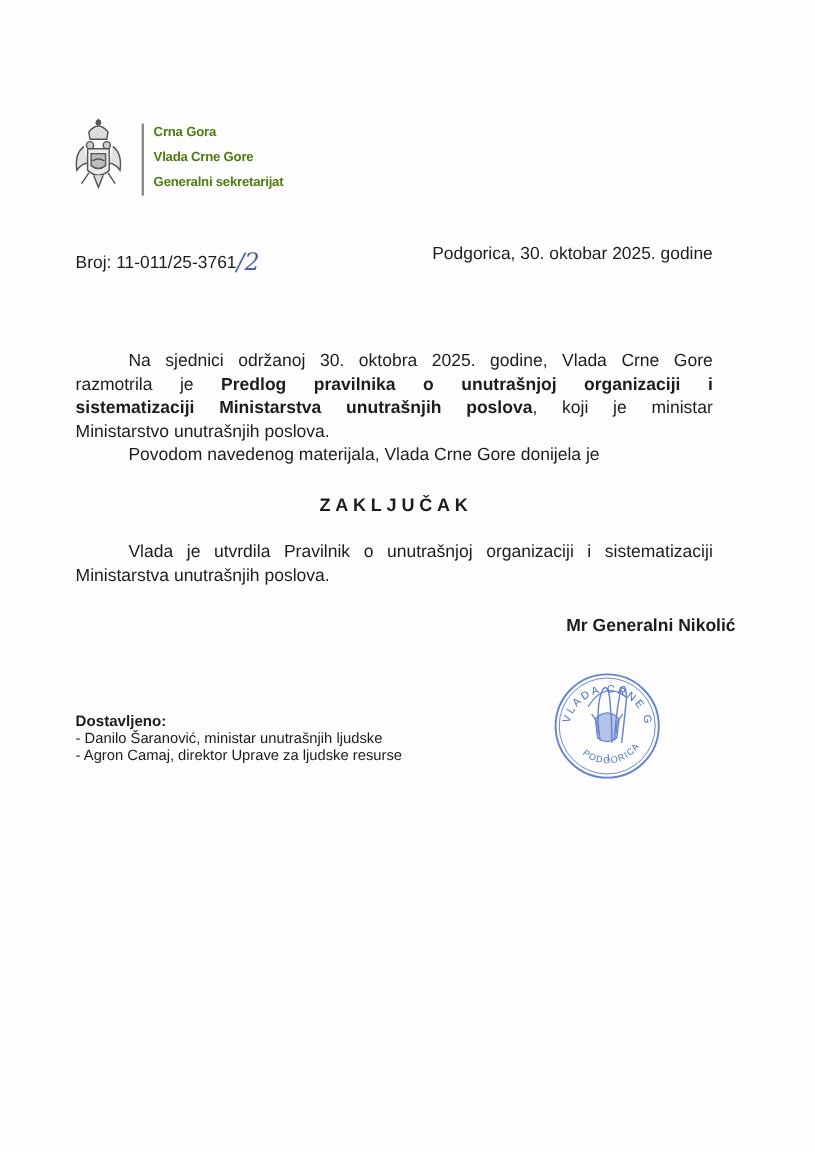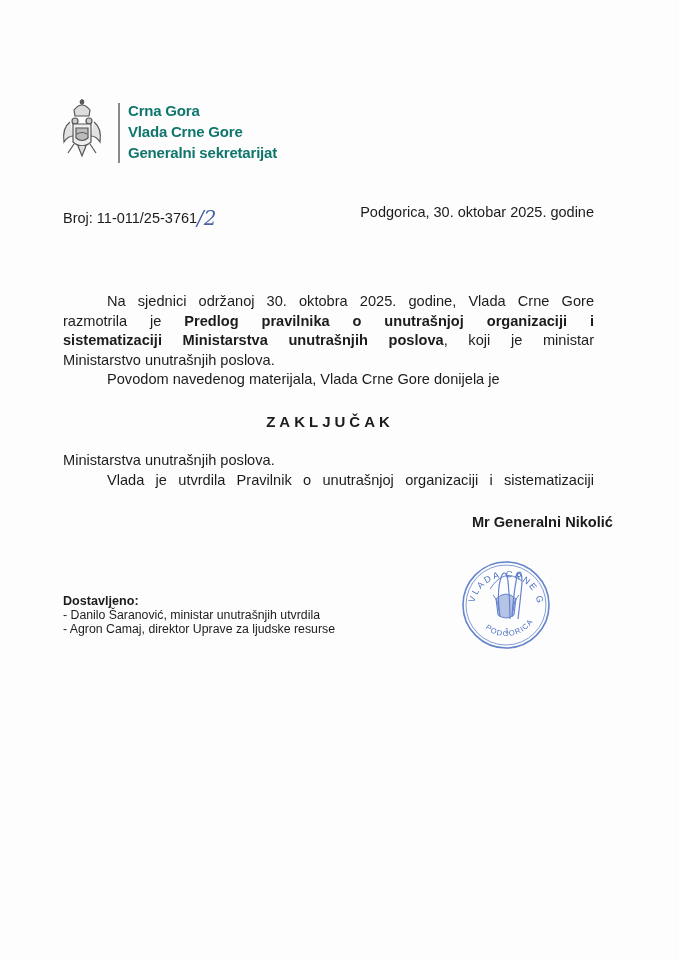--- a/index.html
+++ b/index.html
@@ -5,21 +5,21 @@
   html, body { margin: 0; padding: 0; }
   body {
     width: 679px; height: 960px; position: relative; overflow: hidden;
     background: #fdfdfd;
     font-family: "Liberation Sans", "DejaVu Sans", sans-serif;
     color: #1c1c1c;
   }
   .abs { position: absolute; }
   .emblem { left: 60px; top: 98px; width: 44px; height: 66px; }
   .divider { left: 118px; top: 103px; width: 2px; height: 60px; background: #8a8a8a; }
-  .hdr { left: 128px; font-size: 15px; font-weight: bold; line-height: 19px; letter-spacing: -0.2px; color: #0f766e; }
+  .hdr { left: 128px; font-size: 11px; font-weight: bold; line-height: 19px; letter-spacing: -0.2px; color: #4d7c0f; }
   .hdr1 { top: 101px; } .hdr2 { top: 122px; } .hdr3 { top: 143px; }
   .ref { left: 63px; top: 204px; font-size: 14.5px; }
   .ref .hand { font-family: "DejaVu Serif", serif; font-style: italic; color: #4a63a8; font-size: 20px; position: relative; top: 2px; }
   .date { right: 85px; top: 204px; font-size: 14.5px; }
   .para { left: 63px; width: 531px; font-size: 14.6px; line-height: 19.5px; text-align: justify; }
   .p1 { top: 292px; }
   .p1 .line { display: block; text-align: justify; text-align-last: justify; height: 19.5px; }
   .p1 .line.last { text-align-last: left; }
   .indent { padding-left: 44px; }
   .p2 { top: 370px; }
@@ -75,22 +75,22 @@
   <span class="line"><span>razmotrila je </span> <b>Predlog pravilnika o unutrašnjoj organizaciji i</b></span>
   <span class="line"><b>sistematizaciji Ministarstva unutrašnjih poslova</b><span>, koji je ministar</span></span>
   <span class="line last">Ministarstvo unutrašnjih poslova.</span>
 </div>
 
 <div class="abs para p2 indent" style="width:487px;">Povodom navedenog materijala, Vlada Crne Gore donijela je</div>
 
 <div class="abs title">ZAKLJUČAK</div>
 
 <div class="abs para p3">
+  <span class="line indent">Vlada je utvrdila Pravilnik o unutrašnjoj organizaciji i sistematizaciji</span>
   <span class="line last">Ministarstva unutrašnjih poslova.</span>
-  <span class="line indent">Vlada je utvrdila Pravilnik o unutrašnjoj organizaciji i sistematizaciji</span>
 </div>
 
 <div class="abs sig">
   <div>Mr Generalni Nikolić</div>
 </div>
 
 <div class="abs stamp">
   <svg width="92" height="92" viewBox="0 0 92 92">
     <defs>
       <path id="arcTop" d="M14 50 A32 32 0 0 1 78 50"></path>
@@ -113,15 +113,15 @@
     </text>
     <text font-size="7.5" fill="#4a6fc4" font-family="Liberation Sans, sans-serif" letter-spacing="1">
       <textPath href="#arcBot" startOffset="8%">PODGORICA</textPath>
     </text>
     <text x="45" y="74" font-size="7" fill="#4a6fc4" font-family="Liberation Sans, sans-serif">1</text>
   </svg>
 </div>
 
 <div class="abs dost">
   <div class="h">Dostavljeno:</div>
-  <div>- Danilo Šaranović, ministar unutrašnjih utvrdila</div>
+  <div>- Danilo Šaranović, ministar unutrašnjih ljudske</div>
   <div>- Agron Camaj, direktor Uprave za ljudske resurse</div>
 </div>
 
 </body></html>

